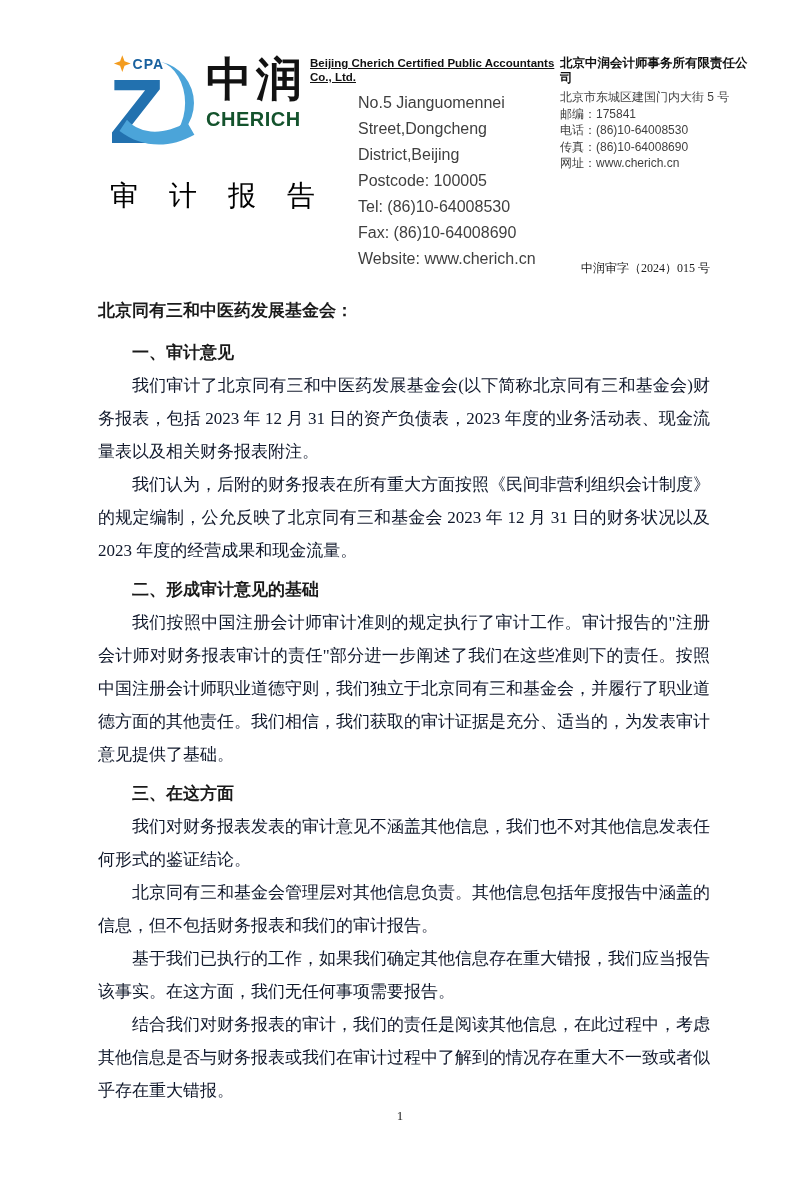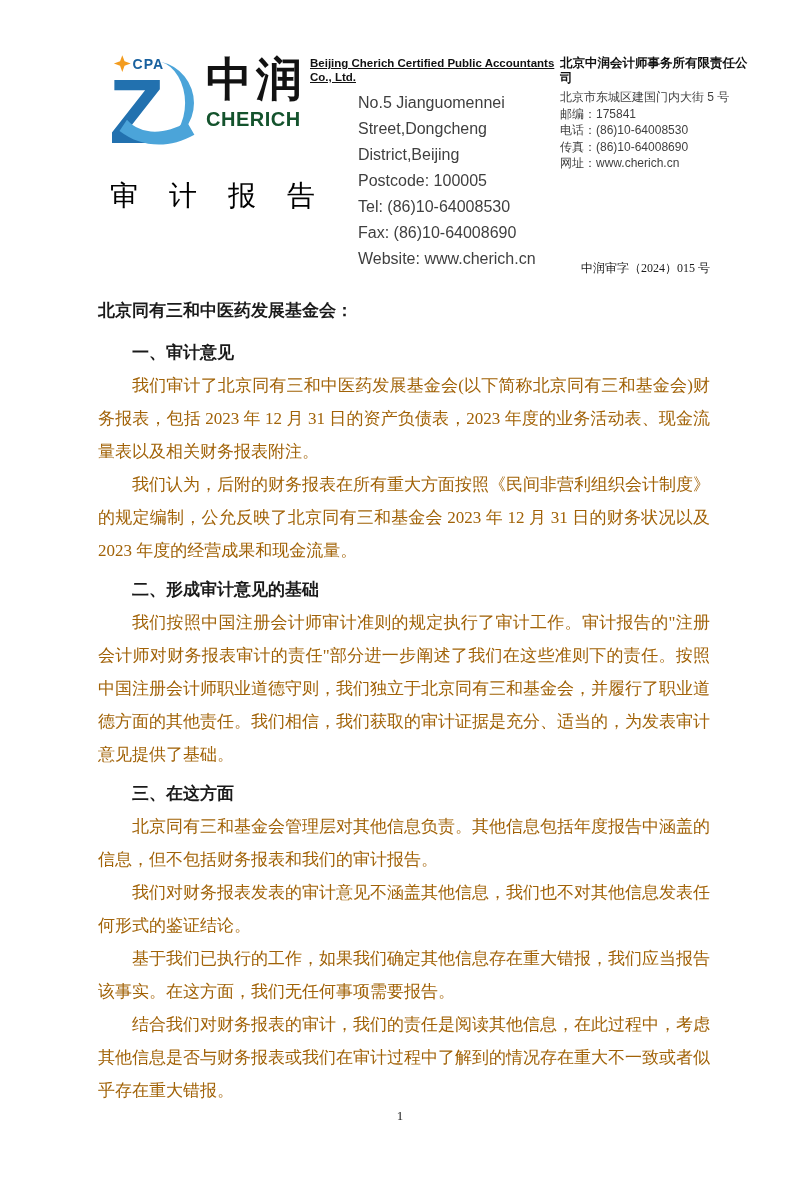--- a/index.html
+++ b/index.html
@@ -35,21 +35,21 @@
   .doc { position:absolute; top:180px; left:98px; width:612px; }
   .doc-title { margin:0; font-size:28px; font-weight:400;
                letter-spacing:12px; padding-left:12px; line-height:32px; color:#000; }
   .ref-number { margin-top:46px; text-align:right; font-size:12px; line-height:20px; }
   .addressee { margin:22px 0 0 0; font-size:17px; font-weight:700; line-height:22px; }
 
   .sec-heading { margin:0; font-size:17px; font-weight:700; line-height:33px; text-indent:2em; }
   .sec-heading.first { margin-top:14px; }
   .sec-heading.later { margin-top:6px; }
   .para { margin:0; font-size:17px; line-height:33px; text-indent:2em;
-          text-align:justify; color:#a16207; }
+          text-align:justify; color:#0f172a; }
 
   .page-footer { position:absolute; left:0; right:0; top:1106px; text-align:center; }
   .page-number { font-size:13px; color:#222; font-family:"Liberation Serif",serif; }
 </style>
 </head>
 <body>
 
 <div class="page">
 
   <header class="letterhead">
@@ -98,22 +98,22 @@
     <p class="addressee">北京同有三和中医药发展基金会：</p>
 
     <h2 class="sec-heading first">一、审计意见</h2>
     <p class="para">我们审计了北京同有三和中医药发展基金会(以下简称北京同有三和基金会)财务报表，包括 2023 年 12 月 31 日的资产负债表，2023 年度的业务活动表、现金流量表以及相关财务报表附注。</p>
     <p class="para">我们认为，后附的财务报表在所有重大方面按照《民间非营利组织会计制度》的规定编制，公允反映了北京同有三和基金会 2023 年 12 月 31 日的财务状况以及 2023 年度的经营成果和现金流量。</p>
 
     <h2 class="sec-heading later">二、形成审计意见的基础</h2>
     <p class="para">我们按照中国注册会计师审计准则的规定执行了审计工作。审计报告的"注册会计师对财务报表审计的责任"部分进一步阐述了我们在这些准则下的责任。按照中国注册会计师职业道德守则，我们独立于北京同有三和基金会，并履行了职业道德方面的其他责任。我们相信，我们获取的审计证据是充分、适当的，为发表审计意见提供了基础。</p>
 
     <h2 class="sec-heading later">三、在这方面</h2>
+    <p class="para">我们对财务报表发表的审计意见不涵盖其他信息，我们也不对其他信息发表任何形式的鉴证结论。</p>
     <p class="para">北京同有三和基金会管理层对其他信息负责。其他信息包括年度报告中涵盖的信息，但不包括财务报表和我们的审计报告。</p>
-    <p class="para">我们对财务报表发表的审计意见不涵盖其他信息，我们也不对其他信息发表任何形式的鉴证结论。</p>
     <p class="para">基于我们已执行的工作，如果我们确定其他信息存在重大错报，我们应当报告该事实。在这方面，我们无任何事项需要报告。</p>
     <p class="para">结合我们对财务报表的审计，我们的责任是阅读其他信息，在此过程中，考虑其他信息是否与财务报表或我们在审计过程中了解到的情况存在重大不一致或者似乎存在重大错报。</p>
   </main>
 
   <footer class="page-footer">
     <span class="page-number">1</span>
   </footer>
 
 </div>
 

